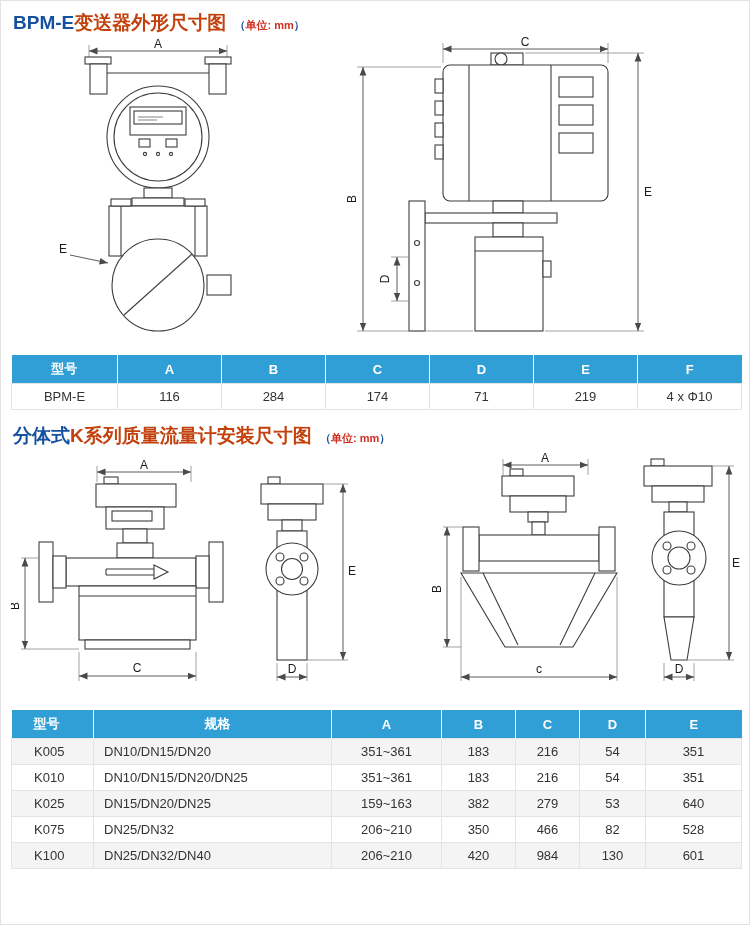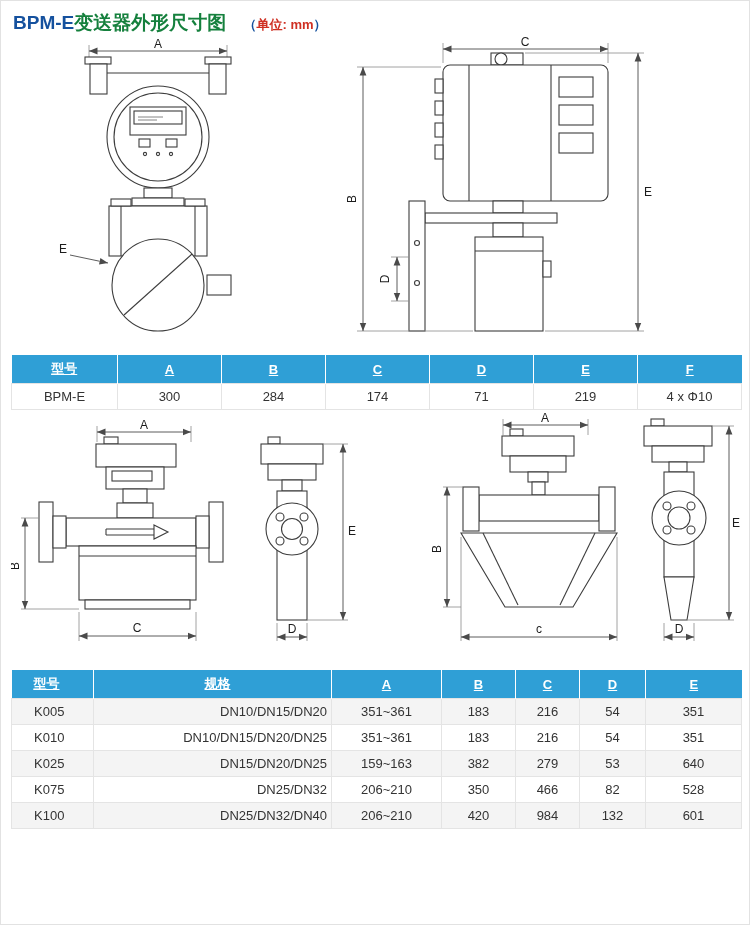--- a/index.html
+++ b/index.html
@@ -1,40 +1,40 @@
 <!DOCTYPE html>
 <html><head>
 <meta charset="utf-8">
 <style>
   html,body{margin:0;padding:0;background:#fff;}
   body{font-family:"Liberation Sans","DejaVu Sans",sans-serif;}
   .page{position:relative;width:750px;height:925px;box-sizing:border-box;border:1px solid #e2e2e2;background:#fff;overflow:hidden;}
   .title{padding:10px 0 0 12px;font-size:19px;font-weight:bold;color:#111;line-height:24px;}
   .title .brand{color:#15519e;}
-  .title .tmain{color:#15803d;}
-  .unit{font-size:13px;font-weight:bold;margin-left:12px;}
+  .title .tmain{color:#c2410c;}
+  .unit{font-size:11px;font-weight:bold;margin-left:3px;}
   .paren{color:#15519e;}
   .unit-red{color:#cf2f22;}
   svg{display:block;margin:0 10px;}
   .s{fill:#fff;stroke:#3d3d3d;stroke-width:1.1;}
   .ln{fill:none;stroke:#3d3d3d;stroke-width:1.1;}
   .thin{fill:none;stroke:#666;stroke-width:0.8;}
   .dim{stroke:#4a4a4a;stroke-width:0.9;fill:none;}
   .ext{stroke:#8a8a8a;stroke-width:0.8;fill:none;}
   .dlabel{font-size:12px;fill:#1c1c1c;text-anchor:middle;}
   table{border-collapse:collapse;table-layout:fixed;width:730px;margin:6px 10px 0;}
-  th{background:#2f9fd6;color:#fff;font-size:13px;font-weight:bold;height:28px;border-left:1px solid #fff;padding:0;text-decoration:underline;}
+  th{background:#2f9fd6;color:#fff;font-size:13px;font-weight:bold;height:28px;border-left:1px solid #fff;padding:0;}
   th:first-child{border-left:none;}
   td{font-size:13px;color:#333;text-align:center;height:26px;border:1px solid #e4e4e4;padding:0 4px;box-sizing:border-box;}
   .t2 tbody tr:nth-child(odd){background:#f4f4f4;}
   .t1 tbody tr{background:#fff;}
   .t2 th.hl{text-align:left;padding-left:22px;}
   .t2 th.hl2{text-align:center;padding-left:10px;}
   .t2 td.cl{text-align:left;padding-left:22px;}
-  .t2 td.cl2{text-align:right;padding-left:10px;}
+  .t2 td.cl2{text-align:left;padding-left:10px;}
   .title2{padding-top:14px;}
 </style>
 </head>
 <body>
 
 <div class="page">
 
   <div class="title">
     <span class="brand">BPM-E</span><span class="tmain">变送器外形尺寸图</span>
     <span class="unit"><span class="paren">（</span><span class="unit-red">单位: mm</span><span class="paren">）</span></span>
@@ -150,30 +150,34 @@
         <th>B</th>
         <th>C</th>
         <th>D</th>
         <th>E</th>
         <th>F</th>
       </tr>
     </thead>
     <tbody>
       <tr>
         <td>BPM-E</td>
-        <td>300</td>
+        <td>116</td>
         <td>284</td>
         <td>174</td>
         <td>71</td>
         <td>219</td>
         <td>4 x Φ10</td>
       </tr>
     </tbody>
   </table>
 
+  <div class="title title2">
+    <span class="brand">分体式</span><span class="tmain">K系列质量流量计安装尺寸图</span>
+    <span class="unit"><span class="paren">（</span><span class="unit-red">单位: mm</span><span class="paren">）</span></span>
+  </div>
 
   <svg width="730" height="250" viewBox="0 0 730 250">
     <defs>
       <marker id="arr2" viewBox="0 0 10 10" refX="8.5" refY="5" markerWidth="10" markerHeight="10" orient="auto-start-reverse" markerUnits="userSpaceOnUse">
         <path d="M0,1.6 L8.5,5 L0,8.4 z" fill="#4a4a4a"></path>
       </marker>
     </defs>
 
     <g>
       <line class="ext" x1="86" y1="32" x2="86" y2="16"></line>
@@ -353,19 +357,19 @@
         <td>466</td>
         <td>82</td>
         <td>528</td>
       </tr>
       <tr>
         <td class="cl">K100</td>
         <td class="cl2">DN25/DN32/DN40</td>
         <td>206~210</td>
         <td>420</td>
         <td>984</td>
-        <td>132</td>
+        <td>130</td>
         <td>601</td>
       </tr>
     </tbody>
   </table>
 
 </div>
 
 </body></html>

